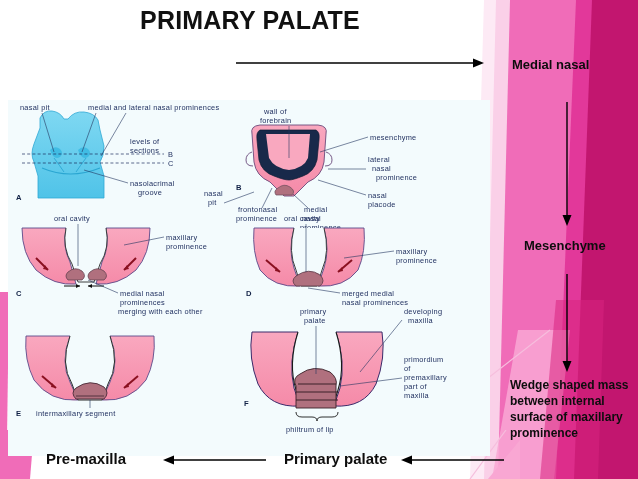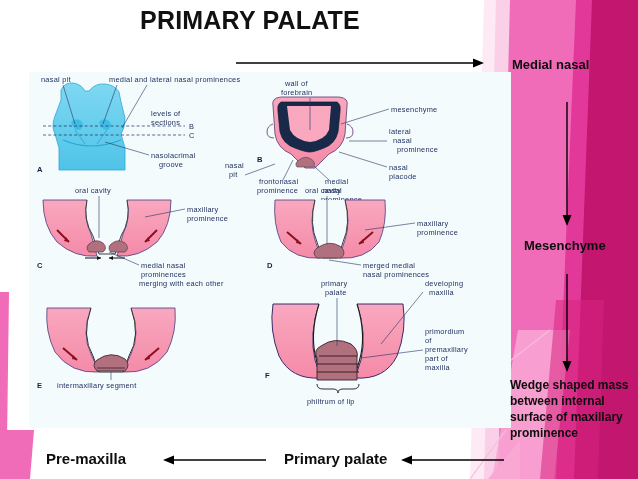--- a/index.html
+++ b/index.html
@@ -54,26 +54,25 @@
   #lbl-premaxilla  { left: 46px;  top: 450px; font-size: 15px; }
   #lbl-primarypal  { left: 284px; top: 450px; font-size: 15px; }
 
   
   .arrow { position: absolute; pointer-events: none; }
 
   
   #figure {
     position: absolute;
     left: 8px;
-    top: 72px;
+    top: 100px;
     width: 482px;
     height: 356px;
     background: #ef4444;
     overflow: hidden;
-    margin-left: 21px;
   }
   #figure svg { display: block; }
 
   .fl { font-family: "Liberation Sans", sans-serif; fill: #1b2b5c; font-size: 7.4px; letter-spacing: 0.25px; }
   .fl-pn { font-size: 7.6px; font-weight: bold; fill: #102045; }
   .lead { stroke: #24365f; stroke-width: 0.6; fill: none; }
   .dash { stroke: #1b2b5c; stroke-width: 0.7; fill: none; stroke-dasharray: 3 2.2; }
 </style>
 </head>
 <body>

